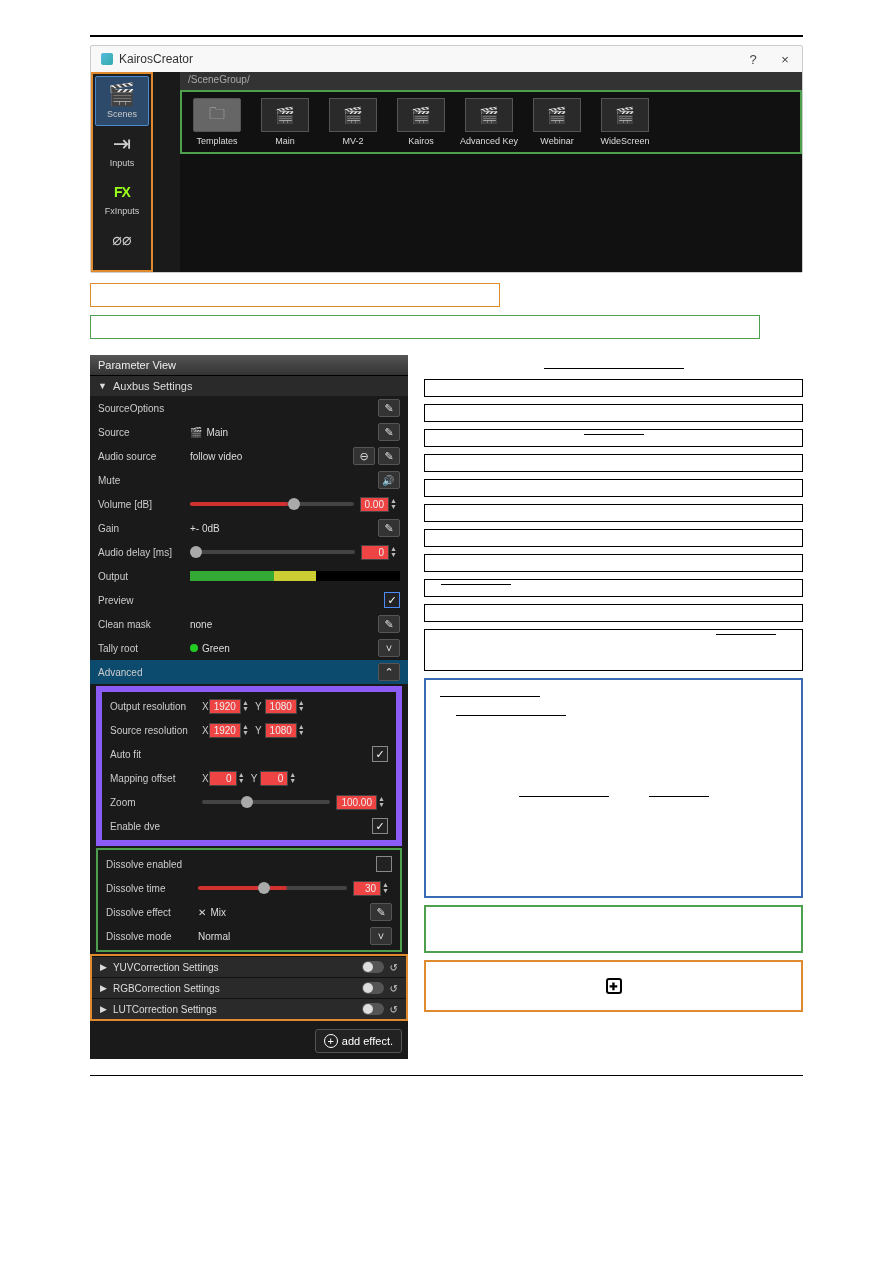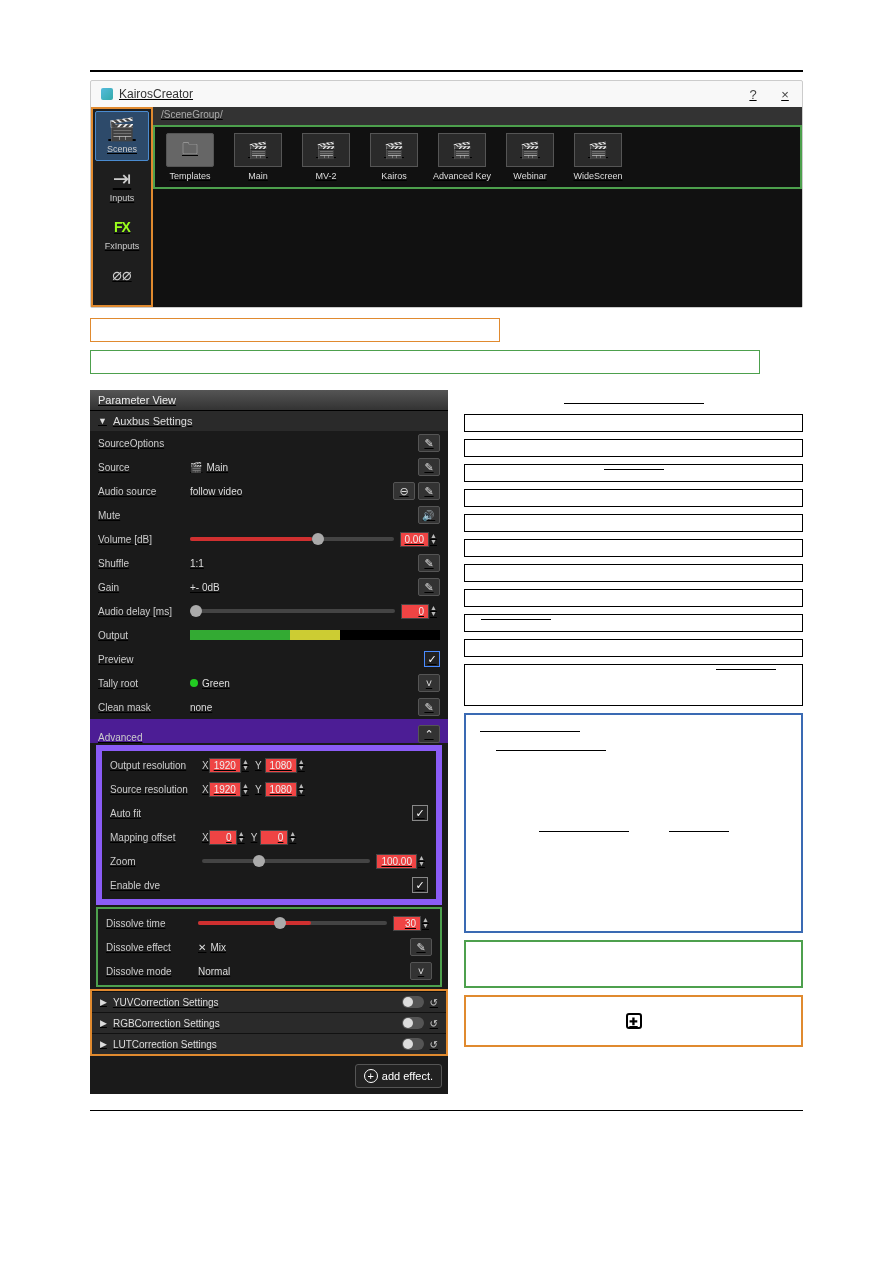--- a/index.html
+++ b/index.html
@@ -5,23 +5,22 @@
   * { box-sizing: border-box; }
   body {
     margin: 0;
     padding: 0;
     background: #fff;
     font-family: Arial, sans-serif;
     font-size: 11px;
     width: 893px;
   }
   .page {
-    padding: 70px 90px 30px 90px;
+    padding: 35px 90px 30px 90px;
     position: relative;
-    text-decoration: underline;
   }
   .page-rule-top { border-top: 2px solid #000; margin: 0 0 8px 0; }
   .page-rule-bot { border-top: 1px solid #000; margin: 16px 0 0 0; }
 
   
   .app-window {
     background: #f8f8f8;
     border: 1px solid #ccc;
     border-radius: 2px;
     margin-bottom: 10px;
@@ -75,20 +74,21 @@
     border: 1px solid #4a8bd0;
     border-radius: 2px;
   }
   .side-item.fx .glyph { color: #9bff1c; font-weight: bold; font-size: 14px; letter-spacing: -1px; }
   .side-item.rec .glyph { font-size: 16px; }
 
   .content {
     flex: 1;
     background: #111;
     position: relative;
+    margin-left: 27px;
   }
   .breadcrumb {
     background: #333;
     color: #aaa;
     font-size: 10px;
     padding: 2px 8px;
     height: 18px;
   }
   .scene-strip {
     border: 2px solid #4da04d;
@@ -126,21 +126,21 @@
   }
   .callout.green { border-color: #4da04d; width: 670px; }
 
   
   .lower {
     display: flex;
     gap: 16px;
     margin-top: 16px;
   }
   .param-panel {
-    width: 358px;
+    width: 318px;
     background: #1a1a1a;
     color: #ddd;
   }
   .pv-title {
     background: linear-gradient(#555,#333);
     padding: 4px 8px;
     font-size: 11px;
     color: #eee;
   }
   .section-header {
@@ -414,29 +414,20 @@
       </div>
       <div class="row">
         <span class="label">Volume [dB]</span>
         <div class="slider red">
             <div class="knob" style="left:60%"></div>
           </div>
         <span class="numbox">0.00</span>
         <span class="spin">▲<br>▼</span>
       </div>
       <div class="row">
-        <span class="label">Shuffle</span>
-        <span class="value">
-            <span>1:1</span>
-          </span>
-        <span class="tail">
-            <span class="btn pen"></span>
-          </span>
-      </div>
-      <div class="row">
         <span class="label">Gain</span>
         <span class="value">
             <span>+- 0dB</span>
           </span>
         <span class="tail">
             <span class="btn pen"></span>
           </span>
       </div>
       <div class="row">
         <span class="label">Audio delay [ms]</span>
@@ -448,42 +439,42 @@
       </div>
       <div class="row">
         <span class="label">Output</span>
         <div class="levels"></div>
       </div>
       <div class="row">
         <span class="label">Preview</span>
         <span class="value"></span>
         <span class="tail">
             <span class="chk blue">✓</span>
+          </span>
+      </div>
+      <div class="row">
+        <span class="label">Clean mask</span>
+        <span class="value">
+            <span>none</span>
+          </span>
+        <span class="tail">
+            <span class="btn pen"></span>
           </span>
       </div>
       <div class="row">
         <span class="label">Tally root</span>
         <span class="value">
             <span class="green-dot"></span>
             <span>Green</span>
           </span>
         <span class="tail">
             <span class="btn chev"></span>
           </span>
       </div>
-      <div class="row">
-        <span class="label">Clean mask</span>
-        <span class="value">
-            <span>none</span>
-          </span>
-        <span class="tail">
-            <span class="btn pen"></span>
-          </span>
-      </div>
-      <div class="row" style="background:#4c1d95;align-items:flex-end;">
+      <div class="row" style="background:#0c4a6e;">
         <span class="label">Advanced</span>
         <span class="value"></span>
         <span class="tail">
             <span class="btn up"></span>
           </span>
       </div>
 
       <div class="advanced-block">
         <div class="row">
           <span class="label">Output resolution</span>
@@ -530,20 +521,27 @@
         <div class="row">
           <span class="label">Enable dve</span>
           <span class="value"></span>
           <span class="tail">
               <span class="chk">✓</span>
             </span>
         </div>
       </div>
 
       <div class="dissolve-block">
+        <div class="row">
+          <span class="label">Dissolve enabled</span>
+          <span class="value"></span>
+          <span class="tail">
+              <span class="chk"></span>
+            </span>
+        </div>
         <div class="row">
           <span class="label">Dissolve time</span>
           <div class="slider red">
               <div class="knob" style="left:40%"></div>
             </div>
           <span class="numbox">30</span>
           <span class="spin">▲<br>▼</span>
         </div>
         <div class="row">
           <span class="label">Dissolve effect</span>

